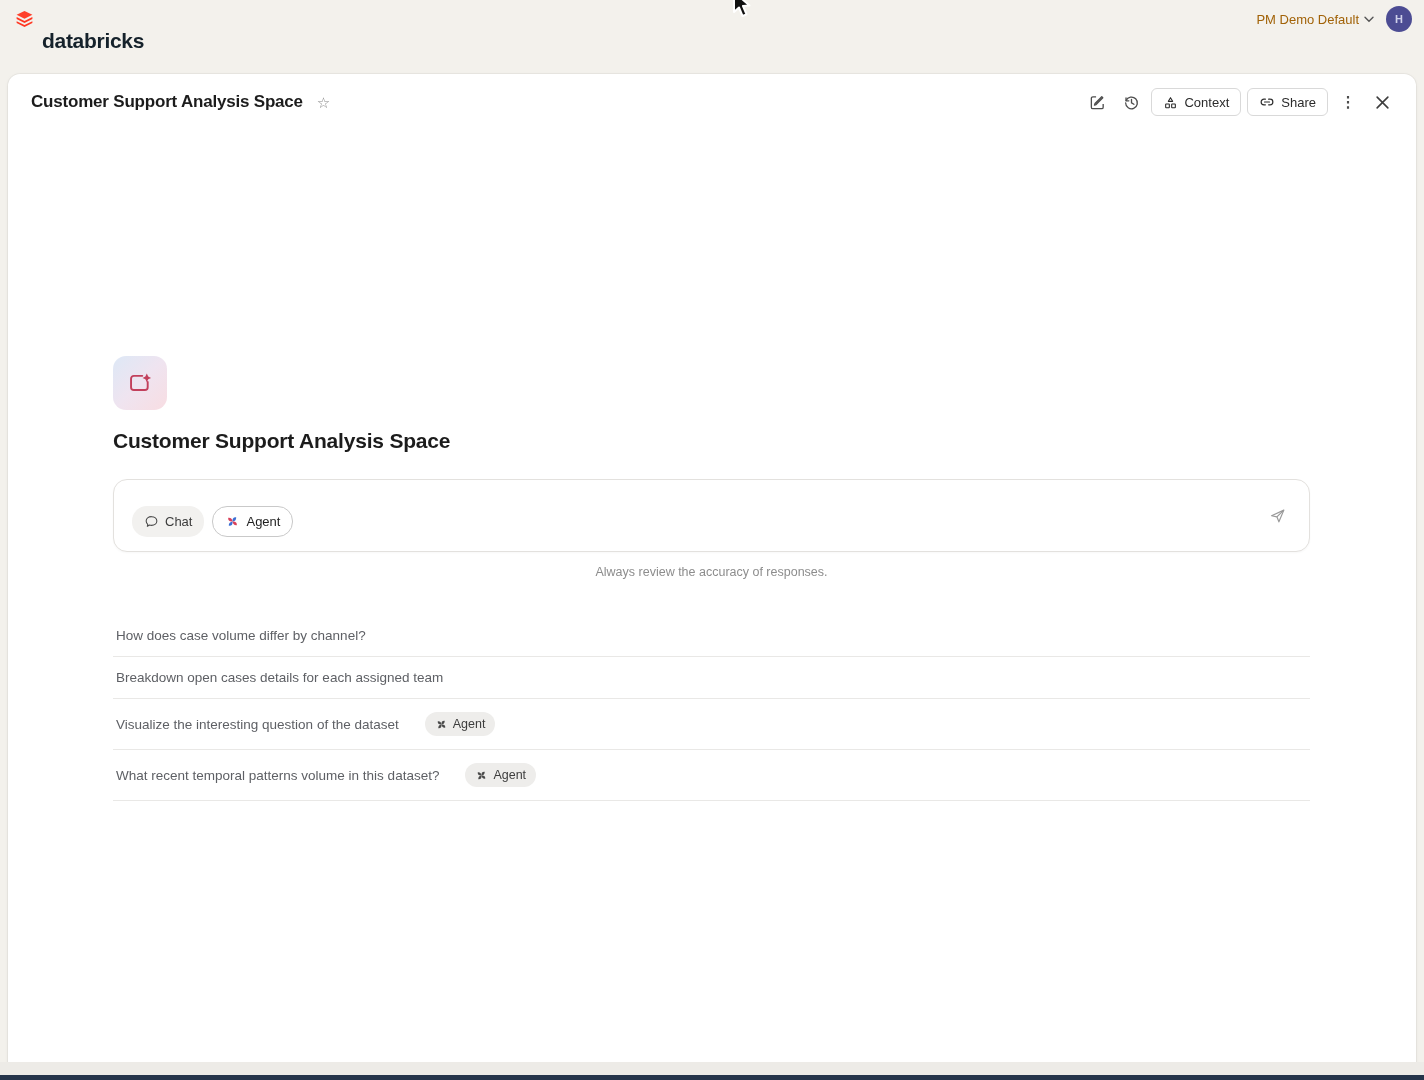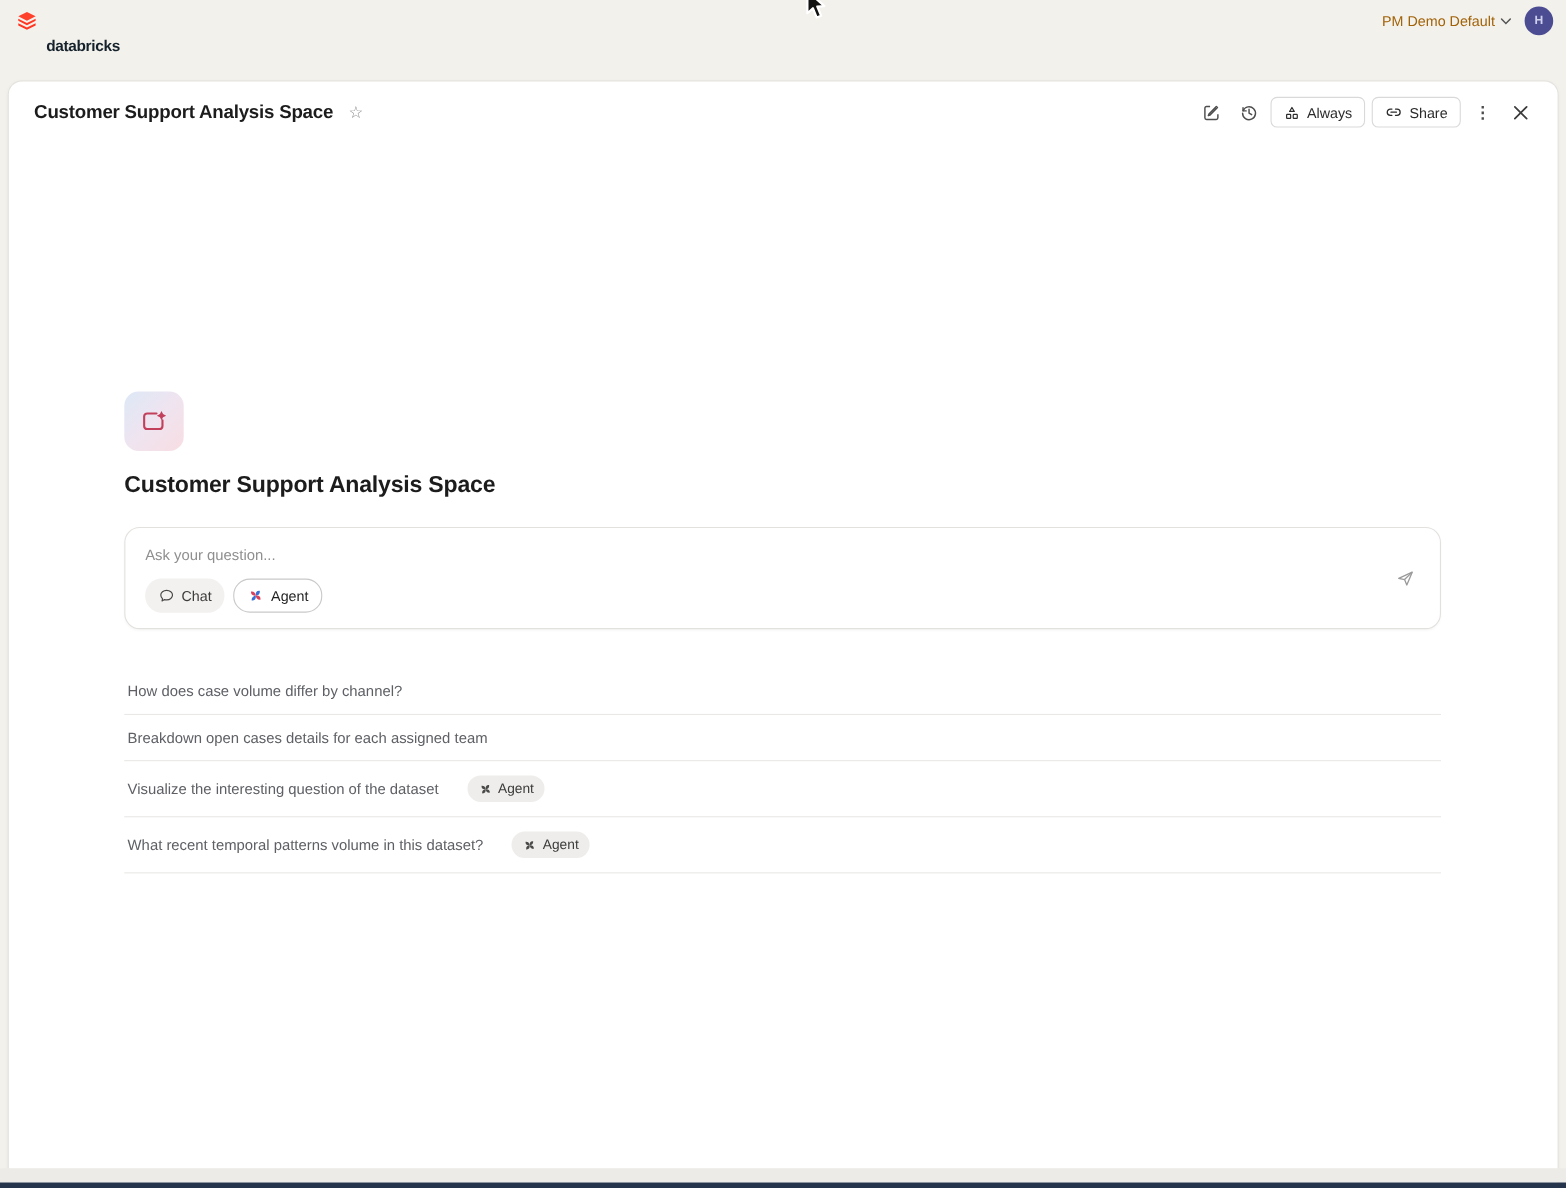--- a/index.html
+++ b/index.html
@@ -20,21 +20,21 @@
     background:var(--app-bg);
     position:relative;
     color:var(--text-dark);
   }
   
   .topbar{
     height:38px;display:flex;align-items:center;
     padding:0 12px 0 14px;background:var(--app-bg);
   }
   .brand{display:flex;align-items:center;gap:7px;}
-  .brand-word{font-size:14px;font-weight:700;letter-spacing:-0.3px;color:#15222b;margin-top:44px;}
+  .brand-word{font-size:21px;font-weight:700;letter-spacing:-0.3px;color:#15222b;margin-top:44px;}
   .topbar-right{margin-left:auto;display:flex;align-items:center;gap:12px;}
   .workspace{display:flex;align-items:center;gap:5px;font-size:13px;color:#a16207;cursor:pointer;}
   .avatar{
     width:26px;height:26px;border-radius:50%;background:var(--avatar-bg);
     color:#cfd0ea;font-size:11px;font-weight:700;
     display:flex;align-items:center;justify-content:center;cursor:pointer;
   }
   
   .panel{
     position:absolute;left:8px;right:8px;top:42px;height:1020px;
@@ -167,21 +167,21 @@
         </span>
       </button>
       <button class="outline-btn">
         <span>
           <svg width="15" height="15" viewBox="0 0 18 18" fill="none" stroke="#2b2b2b" stroke-width="1.3">
             <path d="M9 3.2 11.6 7.6H6.4z" stroke-linejoin="round"></path>
             <rect x="3.2" y="10.8" width="4.4" height="4.4" rx=".6"></rect>
             <rect x="10.4" y="10.8" width="4.4" height="4.4" rx=".6"></rect>
           </svg>
         </span>
-        <span>Always</span>
+        <span>Context</span>
       </button>
       <button class="outline-btn">
         <span>
           <svg width="16" height="16" viewBox="0 0 18 18" fill="none" stroke="#2b2b2b" stroke-width="1.3" stroke-linecap="round">
             <path d="M7.2 5.8H5.6a3.2 3.2 0 0 0 0 6.4h1.6"></path>
             <path d="M10.8 5.8h1.6a3.2 3.2 0 0 1 0 6.4h-1.6"></path>
             <path d="M6.2 9h5.6"></path>
           </svg>
         </span>
         <span>Share</span>
@@ -205,21 +205,20 @@
         <svg width="27" height="27" viewBox="0 0 24 24">
           <path d="M13.6 5.2H6.1C4.7 5.2 3.6 6.3 3.6 7.7v7.6c0 1.4 1.1 2.5 2.5 2.5h9.8c1.4 0 2.5-1.1 2.5-2.5v-4.6" fill="none" stroke="#c2405c" stroke-width="1.7" stroke-linecap="round"></path>
           <path d="M17.6 3.2l1.25 2.55 2.55 1.25-2.55 1.25-1.25 2.55-1.25-2.55-2.55-1.25 2.55-1.25z" fill="#c2405c"></path>
         </svg>
       </span>
     </div>
 
     <h1 class="space-title">Customer Support Analysis Space</h1>
 
     <div class="composer">
-      <input class="composer-input" type="text" placeholder="Ask your question..." style="">
       <div class="chips">
         <button class="chip chip-chat">
           <span>
             <svg width="15" height="15" viewBox="0 0 18 18" fill="none" stroke="#4a4a4a" stroke-width="1.3" stroke-linejoin="round">
               <path d="M9 3.2c3.6 0 6.4 2.3 6.4 5.2S12.6 13.6 9 13.6c-.8 0-1.6-.1-2.3-.3L4 14.8l.5-2.4C3.3 11.4 2.6 10.1 2.6 8.4 2.6 5.5 5.4 3.2 9 3.2z"></path>
             </svg>
           </span>
           <span>Chat</span>
         </button>
         <button class="chip chip-agent">
@@ -237,20 +236,21 @@
       <button class="send-btn">
         <span>
           <svg width="19" height="19" viewBox="0 0 24 24" fill="none" stroke="#9a9a9a" stroke-width="1.5" stroke-linejoin="round">
             <path d="M4.5 12.3 20 5.2 13.8 20l-2.6-6.3z"></path>
             <path d="M11.2 13.7 20 5.2"></path>
           </svg>
         </span>
       </button>
     </div>
 
+    <div class="disclaimer">Always review the accuracy of responses.</div>
 
     <div class="suggestions" id="suggestions">
         <div class="suggestion-row">
           <span>How does case volume differ by channel?</span>
         </div>
         <div class="suggestion-row">
           <span>Breakdown open cases details for each assigned team</span>
         </div>
         <div class="suggestion-row">
           <span>Visualize the interesting question of the dataset</span>

